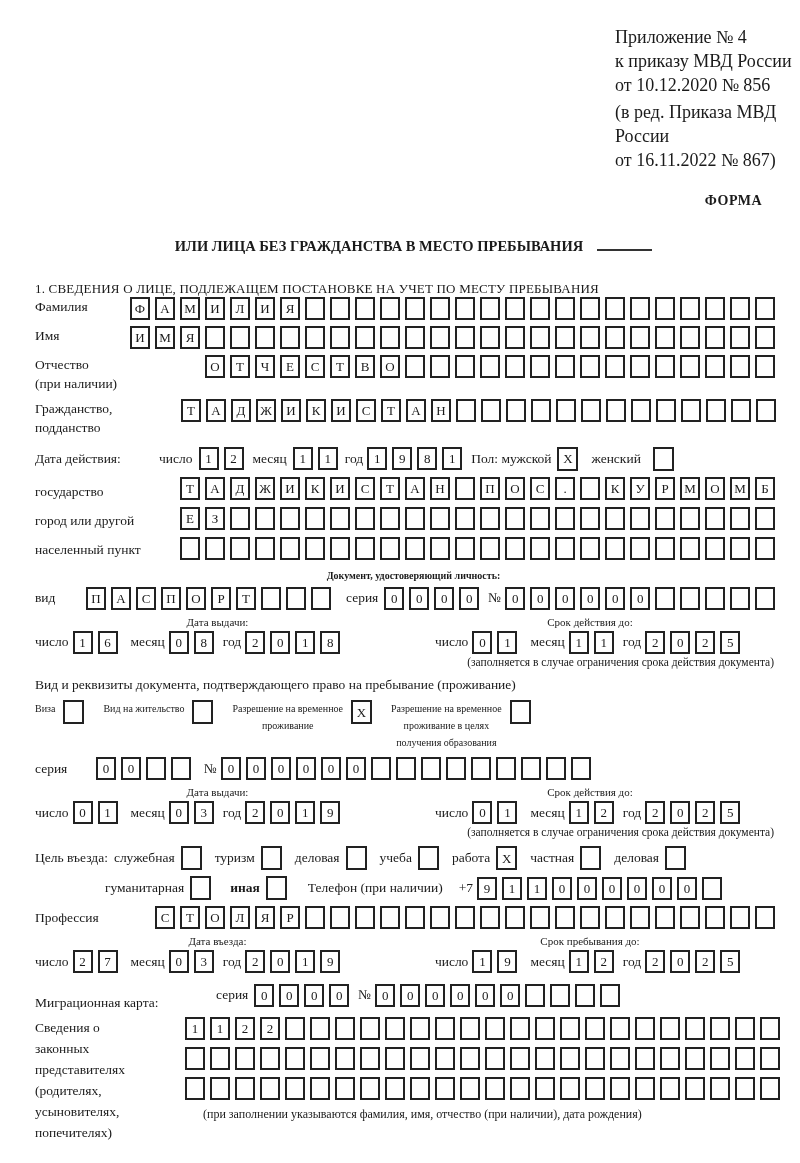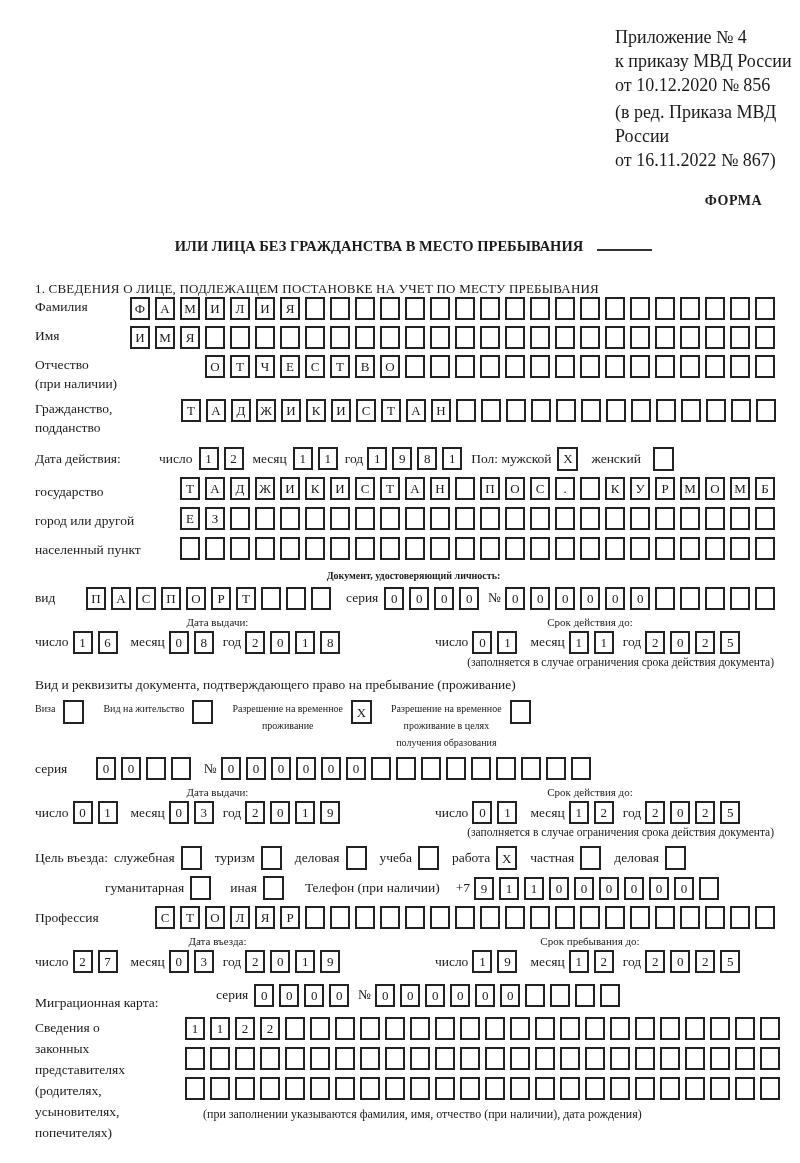--- a/index.html
+++ b/index.html
@@ -547,21 +547,21 @@
     <span class="boxes checkbox">
         <span class="cell"></span>
       </span>
   </div>
 
   <div class="row center" style="margin-left:70px;margin-top:2px;">
     <span class="inline-lbl" style="margin-top:0;">гуманитарная</span>
     <span class="boxes checkbox" style="margin-right:14px;">
         <span class="cell"></span>
       </span>
-    <span class="inline-lbl" style="margin-top:0;">иная</span>
+    <span class="inline-lbl" style="margin-top:0;font-weight:bold;">иная</span>
     <span class="boxes checkbox" style="margin-right:16px;">
         <span class="cell"></span>
       </span>
     <span class="inline-lbl" style="margin-top:0;">Телефон (при наличии)</span>
     <span class="inline-lbl tight" style="margin-top:0;margin-left:10px;">+7</span>
     <span class="boxes">
         <span class="cell">9</span>
         <span class="cell">1</span>
         <span class="cell">1</span>
         <span class="cell">0</span>

